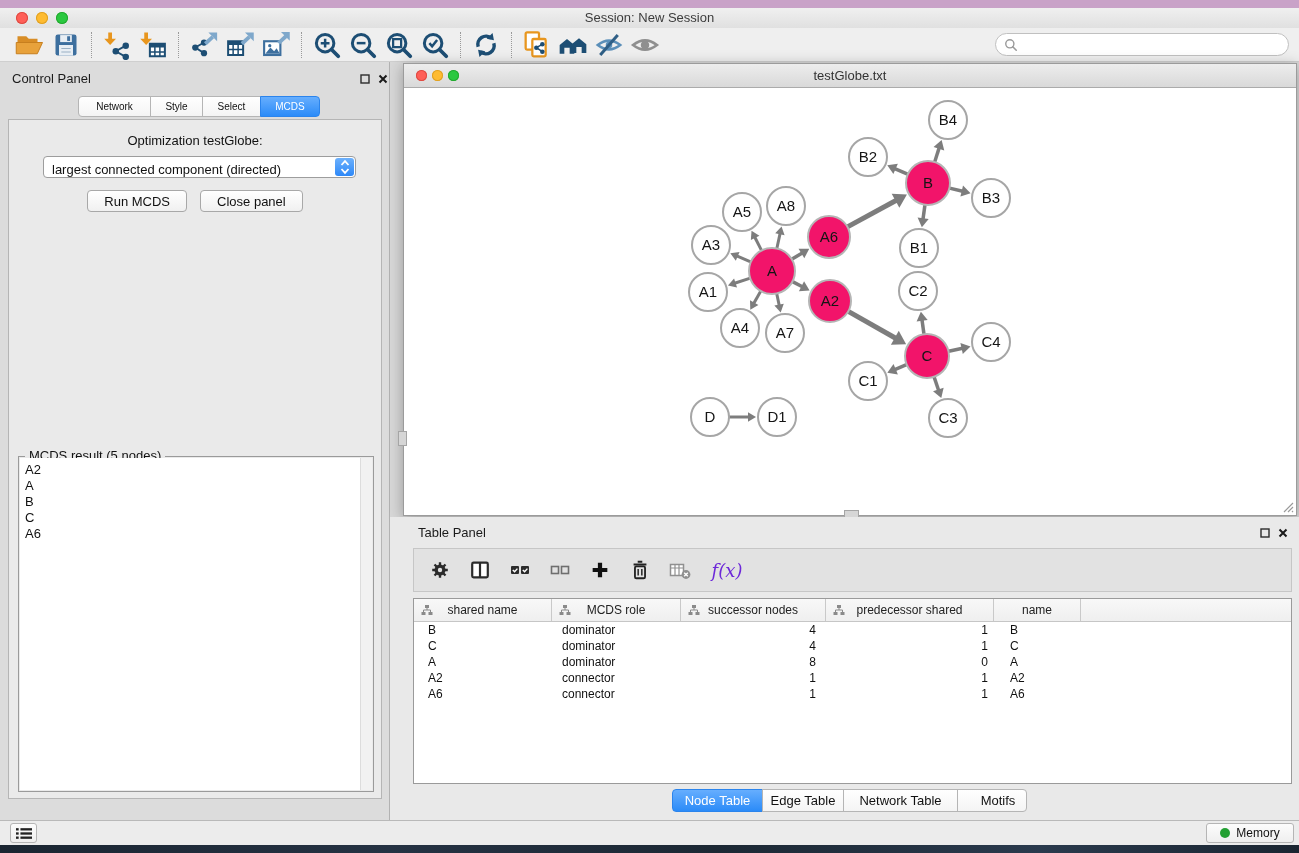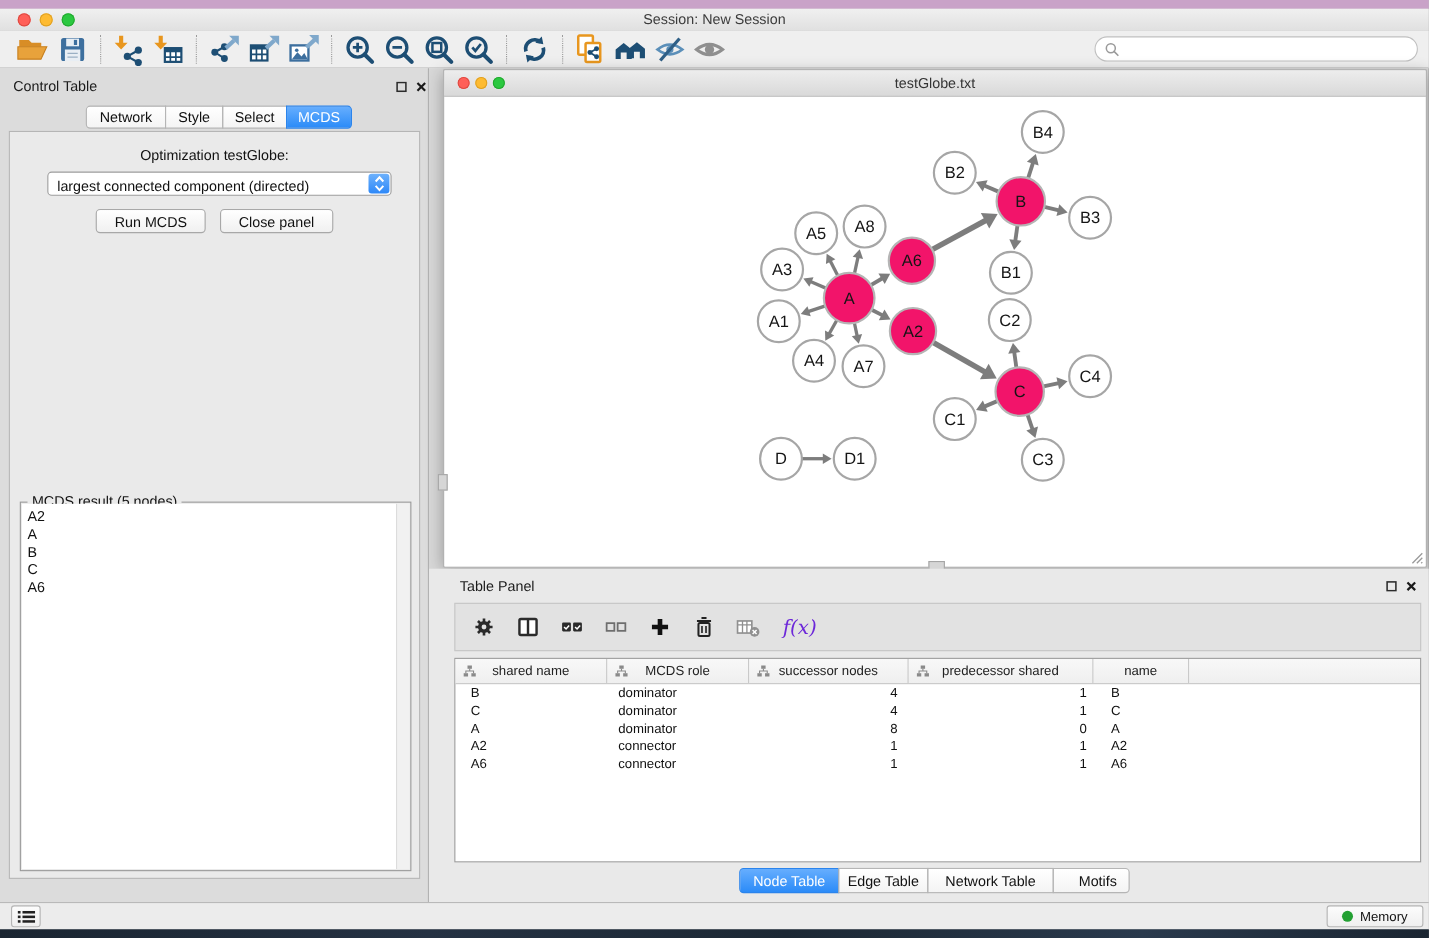--- a/index.html
+++ b/index.html
@@ -22,21 +22,21 @@
   .sep{width:0;height:26px;border-left:1px dotted #9a9a9a;margin:0 7px;flex:0 0 auto;}
   .searchbox{margin-left:auto;margin-right:10px;width:294px;height:23px;background:#fff;
     border:1px solid #c0c0c0;border-radius:12px;display:flex;align-items:center;padding-left:8px;box-sizing:border-box;}
   .searchbox input{border:none;outline:none;flex:1;font-size:12px;background:transparent;height:18px;}
   
   .control-panel{left:0;top:62px;width:390px;height:758px;background:#dcdcdc;border-right:1px solid #b2b2b2;box-sizing:border-box;}
   .panel-title{font-size:13px;color:#1b1b1b;}
   .panel-ctl{width:12px;height:12px;display:flex;align-items:center;justify-content:center;}
   .seg-row{display:flex;}
   .seg-tab{height:21px;border:1px solid #b5b5b5;background:linear-gradient(#ffffff,#f4f4f4);
-    font-size:13px;color:#111;display:flex;align-items:center;justify-content:center;margin-left:-1px;box-sizing:border-box;}
+    font-size:10px;color:#111;display:flex;align-items:center;justify-content:center;margin-left:-1px;box-sizing:border-box;}
   .seg-tab.first{border-radius:4px 0 0 4px;margin-left:0;}
   .seg-tab.last{border-radius:0 4px 4px 0;}
   .seg-tab.selected{background:linear-gradient(#66aefe,#2b8bf8);border-color:#2b84ec;color:#fff;}
   .cp-box{left:8px;top:57px;width:374px;height:680px;background:#eaeaea;border:1px solid #b5b5b5;box-sizing:border-box;}
   .opt-label{width:100%;text-align:center;font-size:13px;color:#111;}
   .dropdown{left:34px;top:36px;width:313px;height:22px;background:#fff;border:1px solid #9d9d9d;border-radius:4px;
     box-sizing:border-box;display:flex;align-items:flex-end;}
   .dropdown .val{font-size:13px;color:#111;padding-left:8px;flex:1;white-space:nowrap;overflow:hidden;}
   .stepper{width:19px;height:18px;margin:1px;border-radius:3px;background:linear-gradient(#6db1fc,#2d88f8);
     display:flex;align-items:center;justify-content:center;flex:0 0 auto;}
@@ -234,21 +234,21 @@
     <div class="searchbox">
       <svg width="14" height="14" viewBox="0 0 24 24">
           <circle cx="10" cy="10" r="7" fill="none" stroke="#9a9a9a" stroke-width="2.4"></circle>
           <path d="M15 15l6 6" stroke="#9a9a9a" stroke-width="2.6" stroke-linecap="round"></path>
         </svg>
       <input value="" placeholder="" style="">
     </div>
   </div>
 
   <div class="abs control-panel">
-    <div class="abs panel-title" style="left:12px;top:9px">Control Table</div>
+    <div class="abs panel-title" style="left:12px;top:9px">Control Panel</div>
     <div class="abs panel-ctl" style="left:359px;top:11px">
       <svg width="10" height="10" viewBox="0 0 10 10">
           <rect x="1" y="1" width="8" height="8" fill="none" stroke="#2b2b2b" stroke-width="1.4"></rect>
         </svg>
     </div>
     <div class="abs panel-ctl" style="left:377px;top:11px">
       <svg width="10" height="10" viewBox="0 0 10 10">
           <path d="M1.5 1.5l7 7M8.5 1.5l-7 7" stroke="#1a1a1a" stroke-width="2"></path>
         </svg>
     </div>

